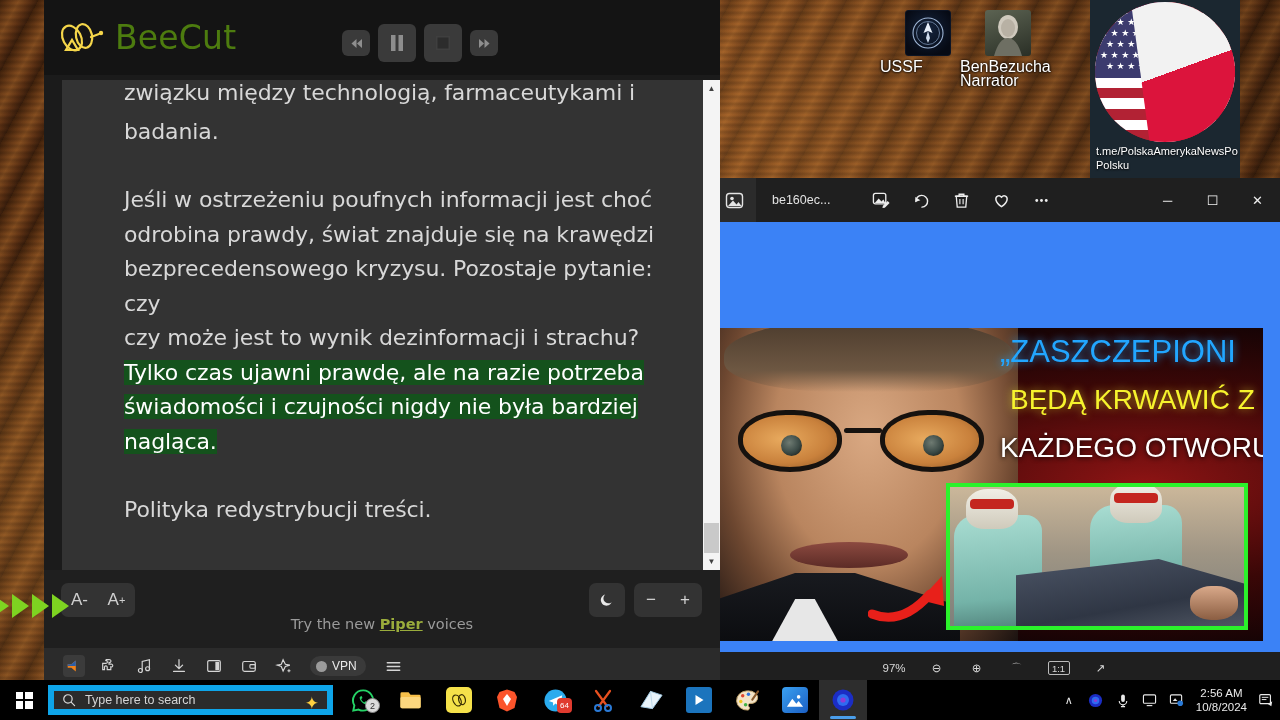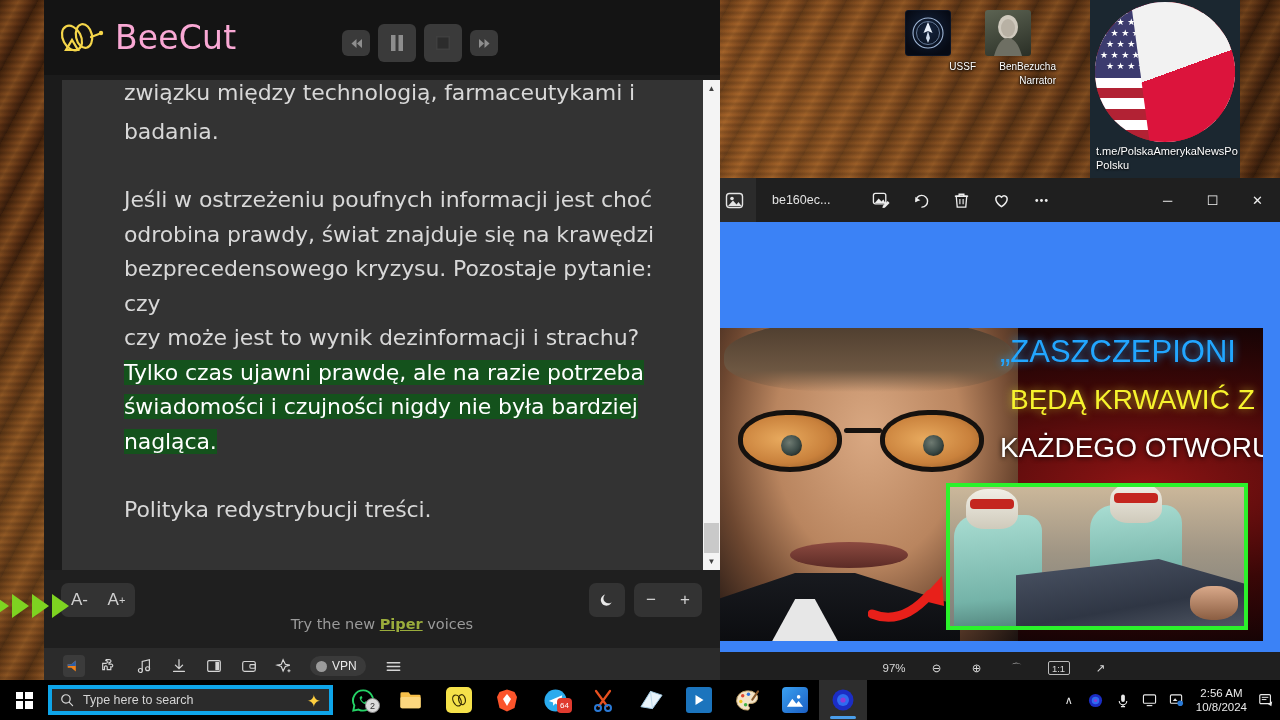--- a/index.html
+++ b/index.html
@@ -30,23 +30,23 @@
     position: absolute; inset: 0;
     background:
       repeating-linear-gradient(0deg, rgba(0,0,0,0.17) 0px, rgba(0,0,0,0) 3px, rgba(0,0,0,0.17) 7px),
       linear-gradient(90deg, rgba(0,0,0,0.25), rgba(0,0,0,0) 30%, rgba(0,0,0,0.35));
   }
 
   
   .desk-icon {
     position: absolute;
     width: 96px;
-    text-align: right;
+    text-align: left;
     color: #fff;
-    font-size: 10px;
+    font-size: 16px;
     line-height: 14px;
     text-shadow: 0 1px 3px #000, 0 0 2px #000;
   }
   .desk-icon .glyph {
     width: 46px; height: 46px;
     margin: 0 auto 4px;
     border-radius: 3px;
     display: flex; align-items: center; justify-content: center;
     overflow: hidden;
   }
@@ -314,21 +314,21 @@
     height: 75px;
     background: #141414;
     display: flex; align-items: center;
     position: relative;
   }
   .brand {
     display: flex; align-items: center; gap: 9px;
     margin-left: 14px;
   }
   .brand-name {
-    color: #f9a8d4; font-size: 33px; letter-spacing: 0.2px;
+    color: #4d7c0f; font-size: 33px; letter-spacing: 0.2px;
     font-family: "DejaVu Sans", sans-serif;
   }
   .transport {
     position: absolute; left: 298px; top: 24px;
     display: flex; align-items: center; gap: 8px;
   }
   .tbtn {
     background: #3a3a3a;
     border-radius: 6px;
     display: flex; align-items: center; justify-content: center;
@@ -460,21 +460,21 @@
     display: flex; align-items: center; justify-content: center;
   }
   .win-logo {
     width: 17px; height: 17px;
     display: grid; grid-template-columns: 1fr 1fr; grid-template-rows: 1fr 1fr; gap: 2px;
   }
   .win-logo i { background: #ffffff; display: block; }
   .searchbox {
     width: 285px; height: 30px;
     background: #2b2b2b;
-    border: 4px solid #0ea5e9;
+    border: 6px solid #0ea5e9;
     display: flex; align-items: center;
     padding: 0 8px;
     color: #d4d4d4; font-size: 12.5px;
     position: relative;
   }
   .search-ico { margin-right: 9px; color: #d8d8d8; display: flex; }
   .sparkle {
     position: absolute; right: 8px; top: 2px;
     color: #ffcf3f; font-size: 17px;
   }

